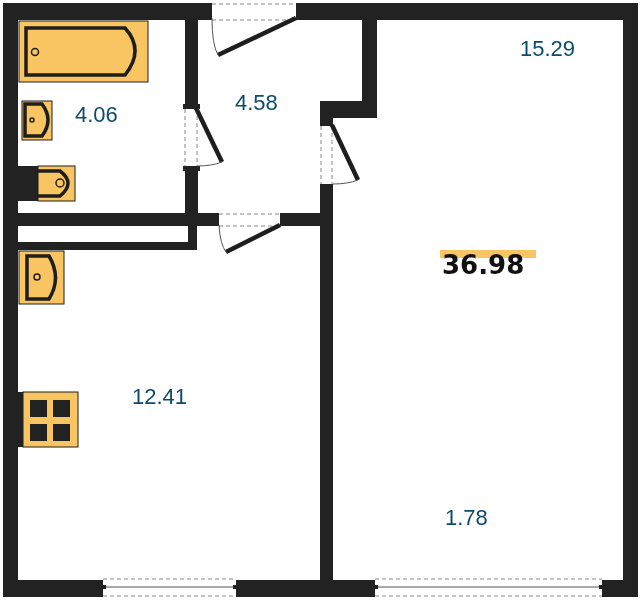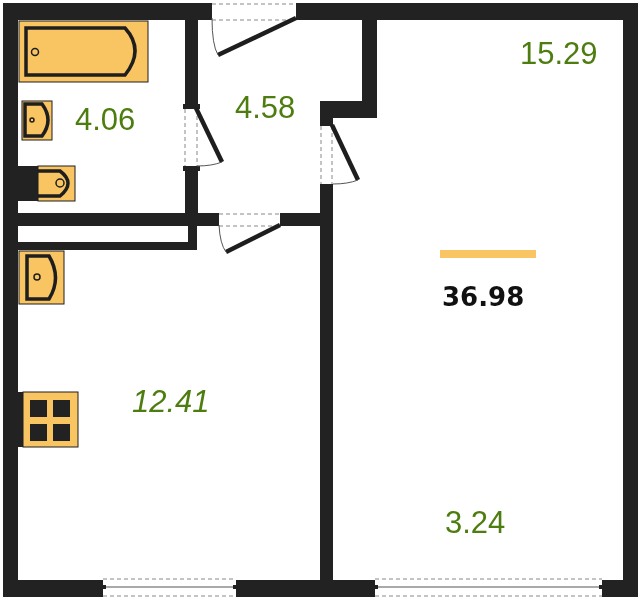--- a/index.html
+++ b/index.html
@@ -7,22 +7,22 @@
     #plan { position: absolute; left: 0; top: 0; width: 641px; height: 600px; }
     .wall { fill: #222222; }
     .fixture { fill: #F9C563; stroke: #1e1e1e; stroke-width: 1; }
     .fixture-line { fill: none; stroke: #1e1e1e; stroke-width: 3.5; }
     .leaf { stroke: #1e1e1e; stroke-width: 4.5; stroke-linecap: butt; }
     .arc { fill: none; stroke: #555; stroke-width: 1; }
     .dash { stroke: #888; stroke-width: 1; stroke-dasharray: 4 3; fill: none; }
     .label {
       position: absolute;
       font-family: "Liberation Sans", sans-serif;
-      font-size: 31px;
-      color: #4d7c0f;
+      font-size: 22px;
+      color: #0c4a6e;
       line-height: 1;
       white-space: nowrap;
     }
     .total {
       position: absolute;
       font-family: "DejaVu Sans", sans-serif;
       font-weight: bold;
       font-size: 26px;
       color: #111111;
       line-height: 1;
@@ -156,17 +156,17 @@
     <rect x="30" y="400" width="17" height="17" fill="#222"></rect>
     <rect x="53" y="400" width="17" height="17" fill="#222"></rect>
     <rect x="30" y="424" width="17" height="17" fill="#222"></rect>
     <rect x="53" y="424" width="17" height="17" fill="#222"></rect>
   </g>
 </svg>
 
 <div class="label" style="left:75px; top:104px;">4.06</div>
 <div class="label" style="left:235px; top:92px;">4.58</div>
 <div class="label" style="left:520px; top:38px;">15.29</div>
-<div class="label" style="left:132px; top:386px;font-style:italic;">12.41</div>
-<div class="label" style="left:445px; top:507px;">3.24</div>
+<div class="label" style="left:132px; top:386px;">12.41</div>
+<div class="label" style="left:445px; top:507px;">1.78</div>
 
 <div class="total-bar" style="left:440px; top:250px; width:96px; height:8px;"></div>
-<div class="total" style="left:442px; top:284px;">36.98</div>
+<div class="total" style="left:442px; top:252px;">36.98</div>
 
 </body></html>

